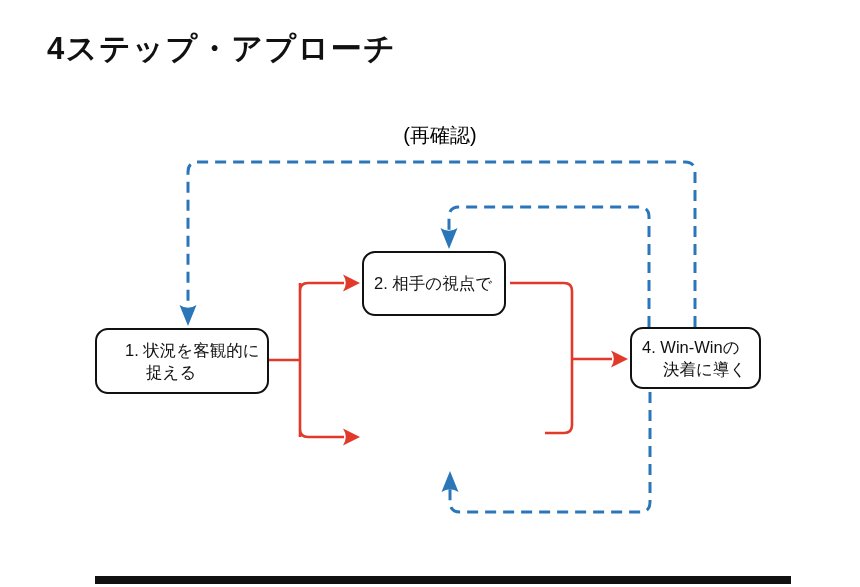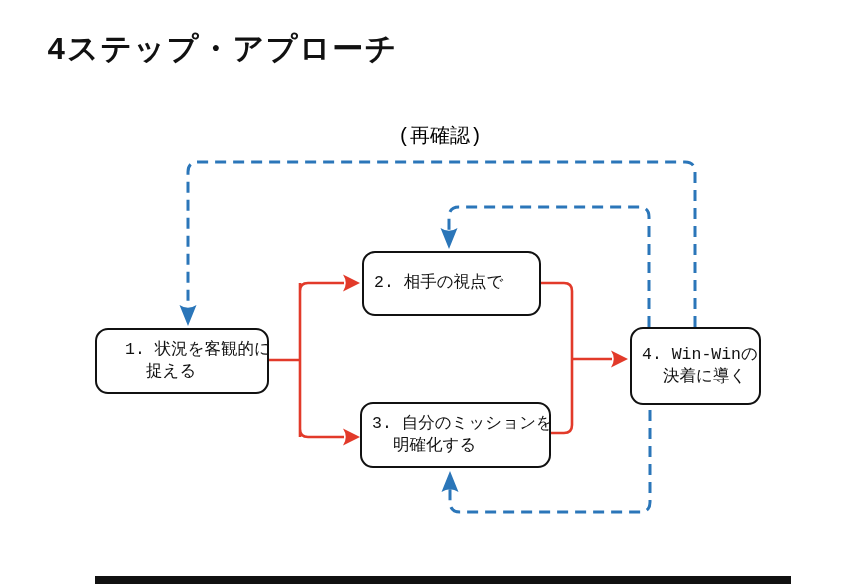--- a/index.html
+++ b/index.html
@@ -1,18 +1,18 @@
 <!DOCTYPE html>
 <html style="--flow: #e23a2a; --feedback: #2b76b9;"><head>
 <meta charset="utf-8">
 <style>
   html,body{margin:0;padding:0;background:#fff;}
   #canvas{
     position:relative;width:860px;height:587px;background:#ffffff;overflow:hidden;
-    font-family:Liberation Mono, monospace;color:#111;
+    font-family:Liberation Sans, sans-serif;color:#111;
   }
   .title{
     position:absolute;left:47px;top:28px;font-size:31px;font-weight:bold;
     letter-spacing:1.5px;color:#111;white-space:nowrap;z-index:3;
   }
   .annotation{
     position:absolute;left:340px;top:122px;width:200px;text-align:center;
     font-size:20px;color:#000000;z-index:3;
   }
   svg.wires{position:absolute;left:0;top:0;z-index:1;}
@@ -20,23 +20,23 @@
   .flow-head{fill:var(--flow,#e23a2a);stroke:none;}
   .fb-line{stroke:var(--feedback,#2b76b9);stroke-width:3;fill:none;stroke-dasharray:11 7;}
   .fb-head{fill:var(--feedback,#2b76b9);stroke:none;}
   .box{
     position:absolute;box-sizing:border-box;background:#fff;border:2.5px solid #111;
     border-radius:13px;display:flex;flex-direction:column;justify-content:center;
     font-size:16.5px;line-height:1.35;padding:6px 10px;z-index:2;white-space:nowrap;
   }
   .box .line2{padding-left:21px;}
   .b1{left:95px;top:328px;width:174px;height:66px;padding-left:28px;}
-  .b2{left:362px;top:251px;width:179px;height:65px;}
+  .b2{left:362px;top:251px;width:144px;height:65px;}
   .b3{left:360px;top:402px;width:191px;height:66px;}
-  .b4{left:630px;top:327px;width:131px;height:78px;}
+  .b4{left:630px;top:327px;width:131px;height:62px;}
   .footer-rule{position:absolute;left:95px;top:576px;width:696px;height:8px;background:#111;z-index:3;}
 </style>
 </head>
 <body>
 
 <div id="canvas">
 
   <div class="title">4ステップ・アプローチ</div>
 
   <div class="annotation">(再確認)</div>
@@ -62,24 +62,20 @@
 
   <div class="box b1">
     <span>1. 状況を客観的に</span>
     <span class="line2">捉える</span>
   </div>
 
   <div class="box b2">
     <span>2. 相手の視点で</span>
   </div>
 
-  <div class="box b3">
-    <span>3. 自分のミッションを</span>
-    <span class="line2">明確化する</span>
-  </div>
 
   <div class="box b4">
     <span>4. Win-Winの</span>
     <span class="line2">決着に導く</span>
   </div>
 
   <div class="footer-rule"></div>
 
 </div>
 

